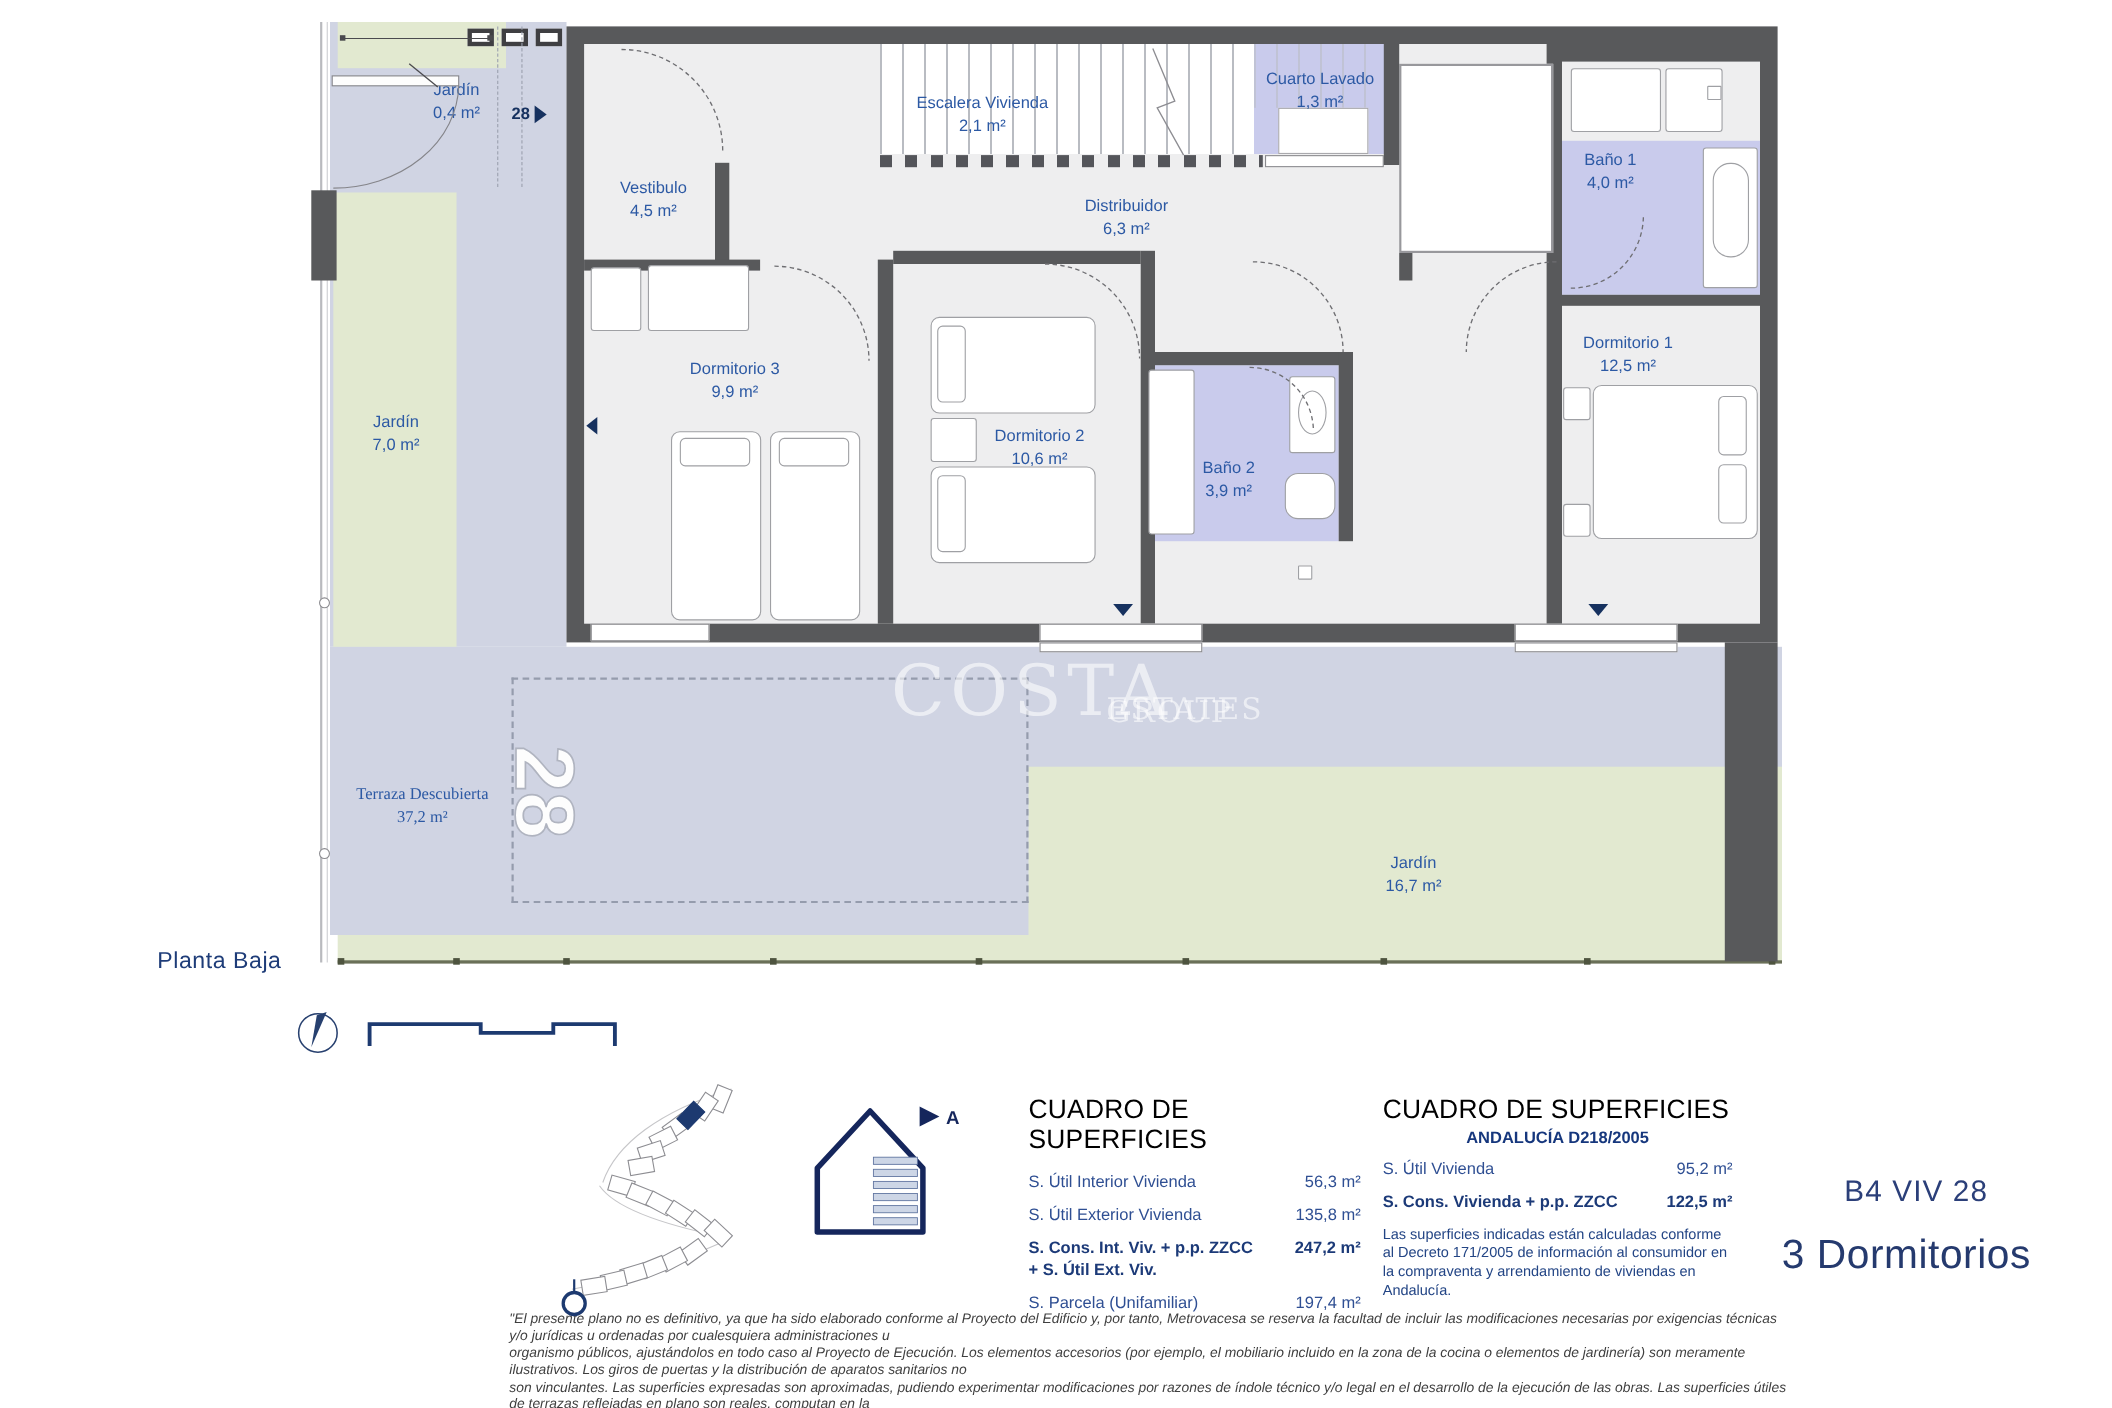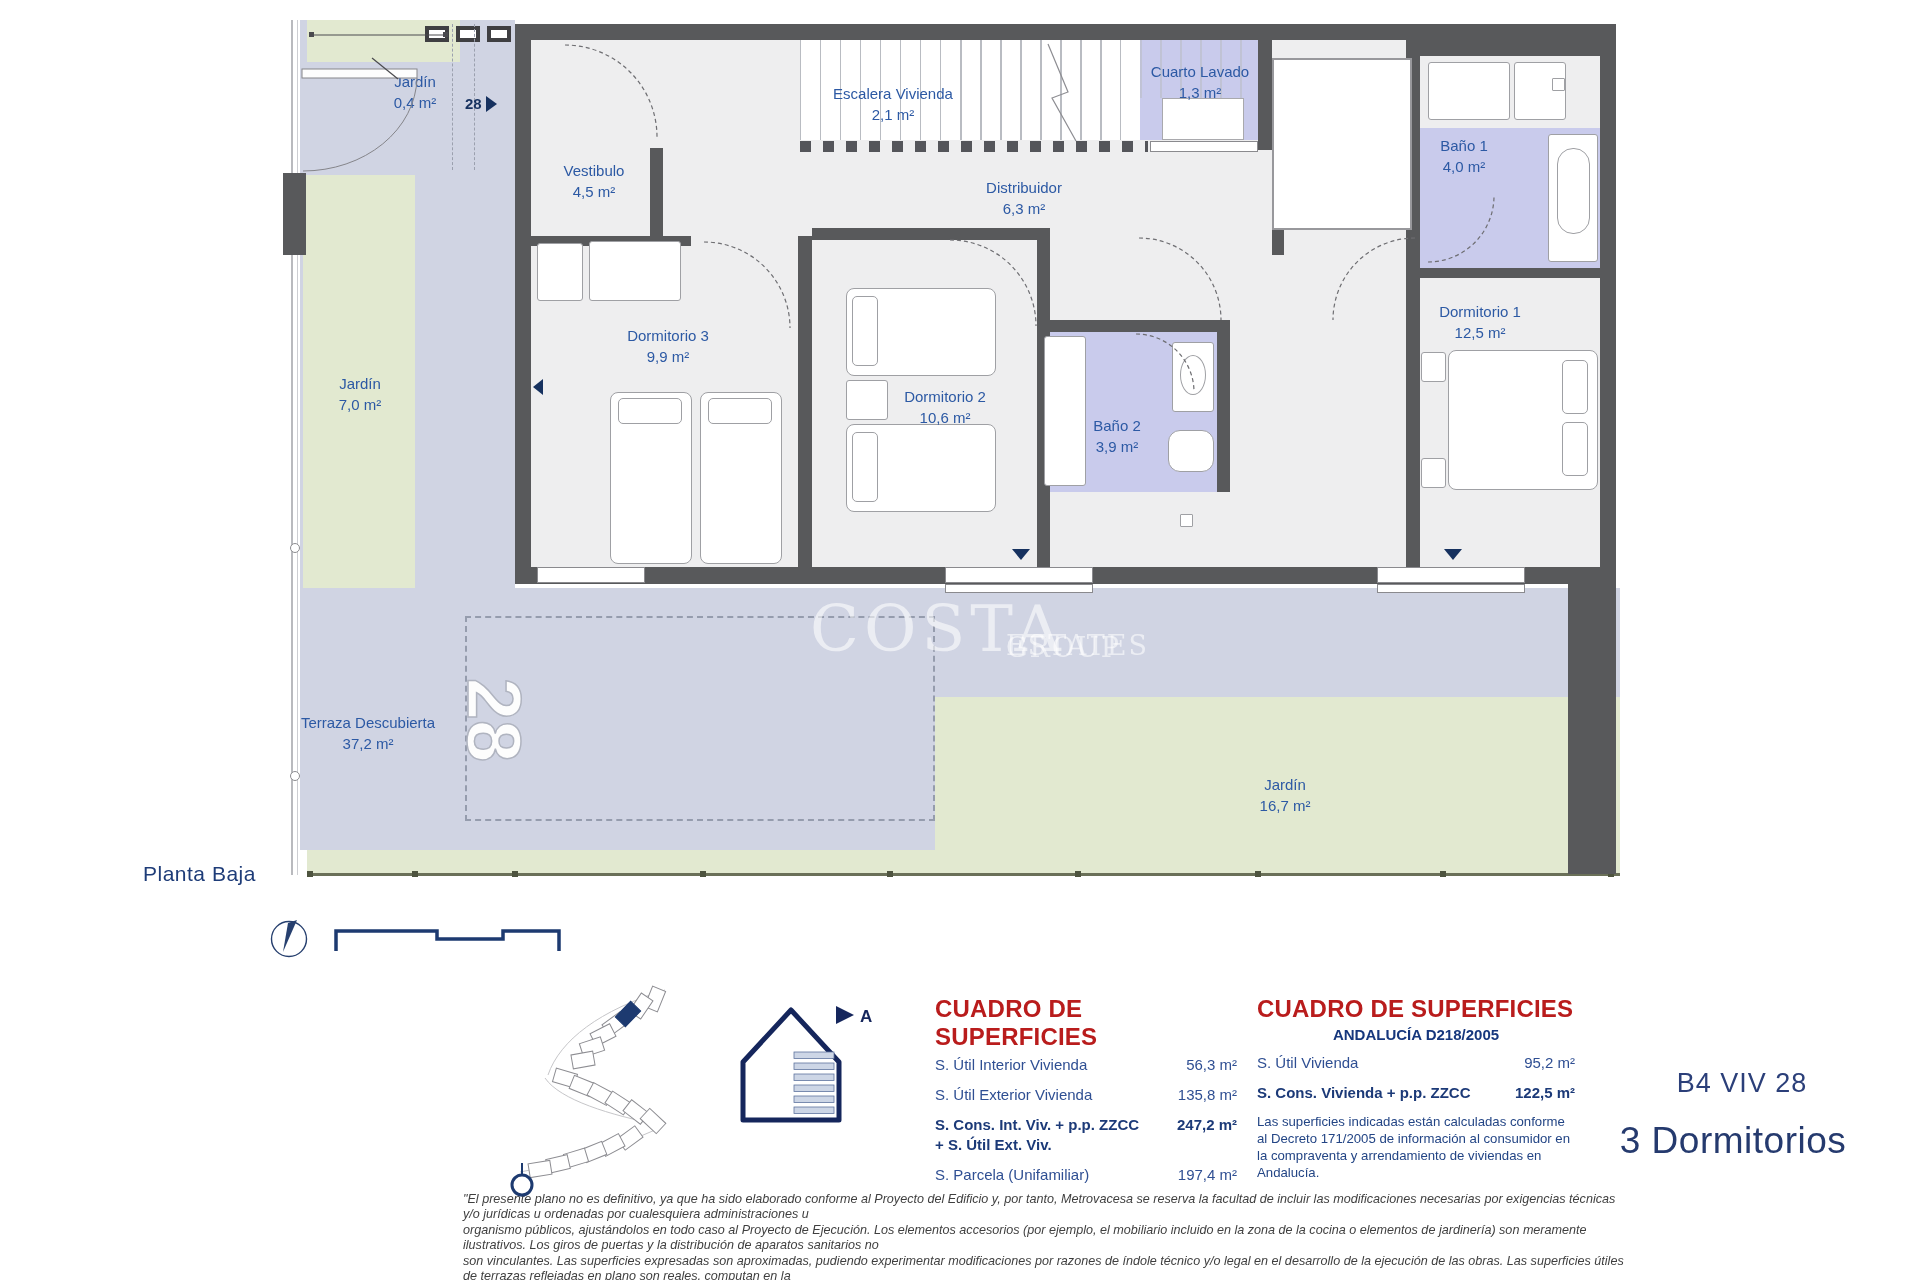--- a/index.html
+++ b/index.html
@@ -18,36 +18,36 @@
   .rl-jardin-lateral{left:360px;top:394px;}
   .rl-vestibulo{left:594px;top:181px;}
   .rl-escalera{left:893px;top:104px;}
   .rl-cuarto-lavado{left:1200px;top:82px;}
   .rl-distribuidor{left:1024px;top:198px;}
   .rl-bano1{left:1464px;top:156px;text-align:center;}
   .rl-dormitorio1{left:1480px;top:322px;}
   .rl-dormitorio3{left:668px;top:346px;}
   .rl-dormitorio2{left:945px;top:407px;}
   .rl-bano2{left:1117px;top:436px;}
-  .rl-terraza{left:368px;top:733px;}
+  .rl-terraza{left:384px;top:733px;font-family:Liberation Serif, serif;}
   .rl-jardin-trasero{left:1285px;top:795px;}
   .tri{position:absolute;width:0;height:0;z-index:41;}
   .marker28{position:absolute;left:465px;top:95px;display:flex;align-items:center;gap:4px;
             color:#16315f;font-size:15px;font-weight:bold;z-index:41;}
   .rot28{position:absolute;left:450px;top:660px;width:90px;height:120px;display:flex;align-items:center;
          justify-content:center;transform:rotate(90deg);font-size:76px;font-weight:bold;color:#fdfdfd;
          -webkit-text-stroke:1.5px #b0b4c0;z-index:30;}
   .wm{position:absolute;color:rgba(255,255,255,0.58);font-family:"DejaVu Serif", serif;z-index:25;}
   .wm-costa{left:810px;top:592px;font-size:64px;letter-spacing:5px;}
   .wm-sub{left:1006px;font-size:27px;letter-spacing:2px;}
   .planta{position:absolute;left:143px;top:862px;font-size:21px;color:#1e3c78;letter-spacing:0.5px;z-index:40;}
   .table{position:absolute;color:#2f4f93;z-index:40;}
-  .t-title{font-size:24px;font-weight:bold;color:#b91c1c;letter-spacing:0.2px;}
+  .t-title{font-size:24px;font-weight:normal;color:#000000;letter-spacing:0.2px;}
   .t-sub{font-size:15px;font-weight:bold;color:#16377d;text-align:center;margin-top:3px;}
-  .t-rows{margin-top:4px;}
+  .t-rows{margin-top:14px;}
   .t-row{display:flex;align-items:flex-start;font-size:15px;margin-bottom:10px;line-height:20px;}
   .t-row .t-label{flex:1;padding-right:10px;}
   .t-row .t-value{width:80px;text-align:right;white-space:nowrap;}
   .t-row.bold{font-weight:bold;color:#1c3a78;}
   .t-note{margin-top:2px;font-size:13.2px;line-height:17px;color:#234585;}
   .unit-code{position:absolute;left:1742px;top:1083px;transform:translate(-50%,-50%);font-size:27px;
              color:#2b3f79;letter-spacing:1px;z-index:40;white-space:nowrap;}
   .unit-type{position:absolute;left:1733px;top:1141px;transform:translate(-50%,-50%);font-size:37px;
              color:#253a6e;letter-spacing:0.5px;z-index:40;white-space:nowrap;}
   .disclaimer{position:absolute;left:463px;top:1192px;width:1165px;font-size:12.6px;line-height:15.4px;

